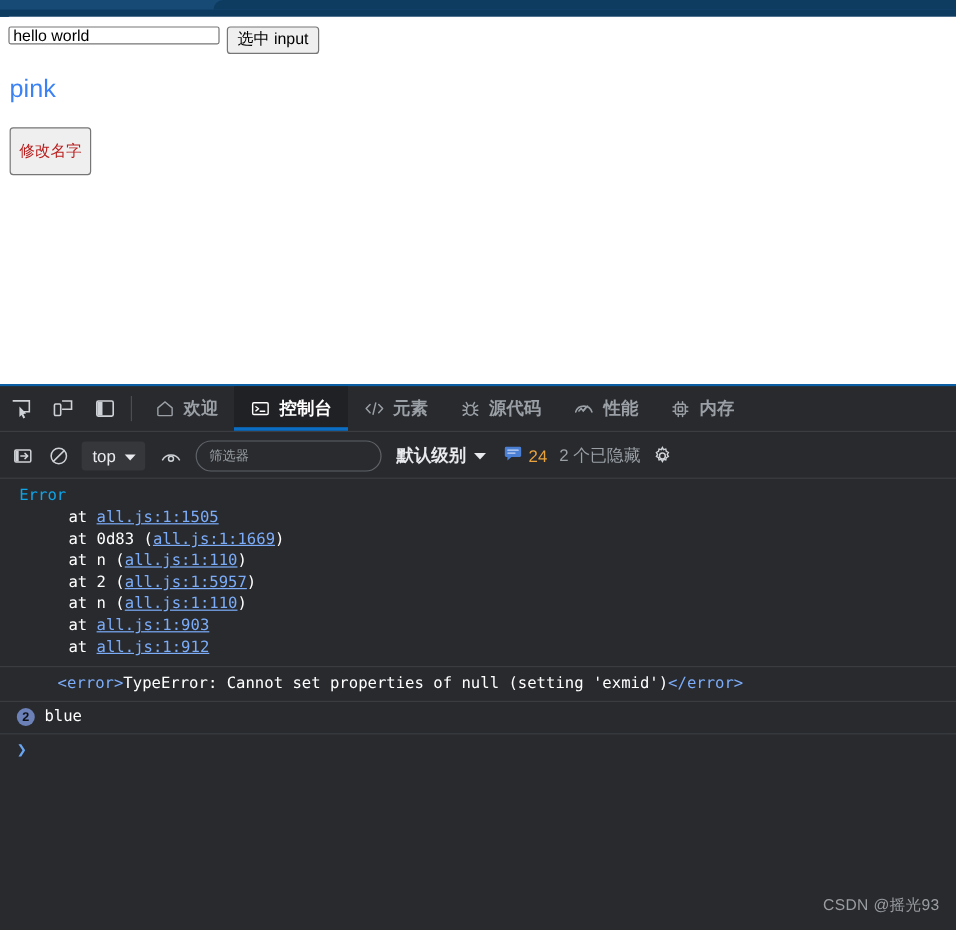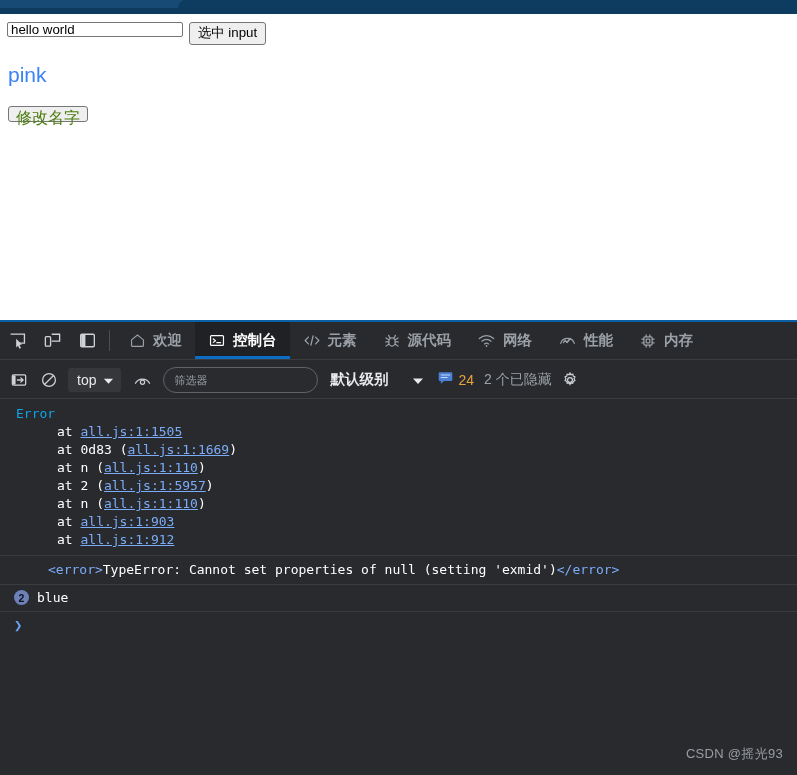--- a/index.html
+++ b/index.html
@@ -63,24 +63,24 @@
   #name-heading {
     margin:18px 0 0 1px;
     font-size:21px;
     font-weight:400;
     color:#3b82f6;
     line-height:1.1;
     font-family:"Liberation Sans", sans-serif;
   }
   #rename-button {
     margin:20px 0 0 1px;
-    height:16px;
+    height:40px;
     padding:1px 7px 2px 7px;
     font-family:"Liberation Sans", sans-serif;
-    font-size:16px; color:#4d7c0f;
+    font-size:13px; color:#b91c1c;
     background:#efefef;
     border:1px solid #767676;
     border-radius:3px;
     cursor:default;
   }
 
   
   #devtools {
     position:absolute; left:0; top:320px; width:797px; height:455px;
     background:#282a2e;
@@ -150,21 +150,21 @@
     border:1px solid #5f6368;
     border-radius:13px;
     color:#e8eaed;
     font-size:11px;
     padding:0 10px;
     font-family:"Liberation Sans", sans-serif;
     outline:none;
   }
   #filter-input::placeholder { color:#9aa0a6; }
   #level-selector {
-    display:flex; align-items:center; gap:24px;
+    display:flex; align-items:center; gap:6px;
     margin-left:12px;
     color:#e8eaed; font-size:14.5px; font-weight:bold;
     cursor:default;
   }
   #message-count {
     display:flex; align-items:center; gap:5px;
     margin-left:14px;
     color:#e8a33d; font-size:14px;
     cursor:default;
   }
@@ -315,31 +315,20 @@
       <span class="glyph">
         <svg width="18" height="18" viewBox="0 0 20 20" fill="none" stroke="#9aa0a6" stroke-width="1.4" stroke-linecap="round">
           <ellipse cx="10" cy="11" rx="3.6" ry="4.6"></ellipse>
           <path d="M6.4 8.6L3.4 6.6M13.6 8.6l3-2M6.4 11h-3.3M13.6 11h3.3M6.4 13.6l-3 2M13.6 13.6l3 2"></path>
           <path d="M7.6 6.4L6.2 3.8M12.4 6.4l1.4-2.6"></path>
         </svg>
       </span>
       <span>源代码</span>
     </div>
 
-    <div class="dt-tab">
-      <span class="glyph">
-        <svg width="19" height="17" viewBox="0 0 22 20" fill="none" stroke="#9aa0a6" stroke-width="1.5" stroke-linecap="round">
-          <path d="M2.6 7.6a12.6 12.6 0 0 1 16.8 0"></path>
-          <path d="M5.6 10.8a8.2 8.2 0 0 1 10.8 0"></path>
-          <path d="M8.6 14a3.8 3.8 0 0 1 4.8 0"></path>
-          <circle cx="11" cy="16.4" r="1.1" fill="#9aa0a6" stroke="none"></circle>
-        </svg>
-      </span>
-      <span>网络</span>
-    </div>
 
     <div class="dt-tab">
       <span class="glyph">
         <svg width="19" height="17" viewBox="0 0 22 20" fill="none" stroke="#9aa0a6" stroke-width="1.5" stroke-linecap="round">
           <path d="M3 13.4a8.4 8.4 0 0 1 16 0"></path>
           <path d="M14.6 7.6l-4 4.4"></path>
           <path d="M6.2 12.4l2.2-2.6 2 2.6 2.4-3.4"></path>
         </svg>
       </span>
       <span>性能</span>

